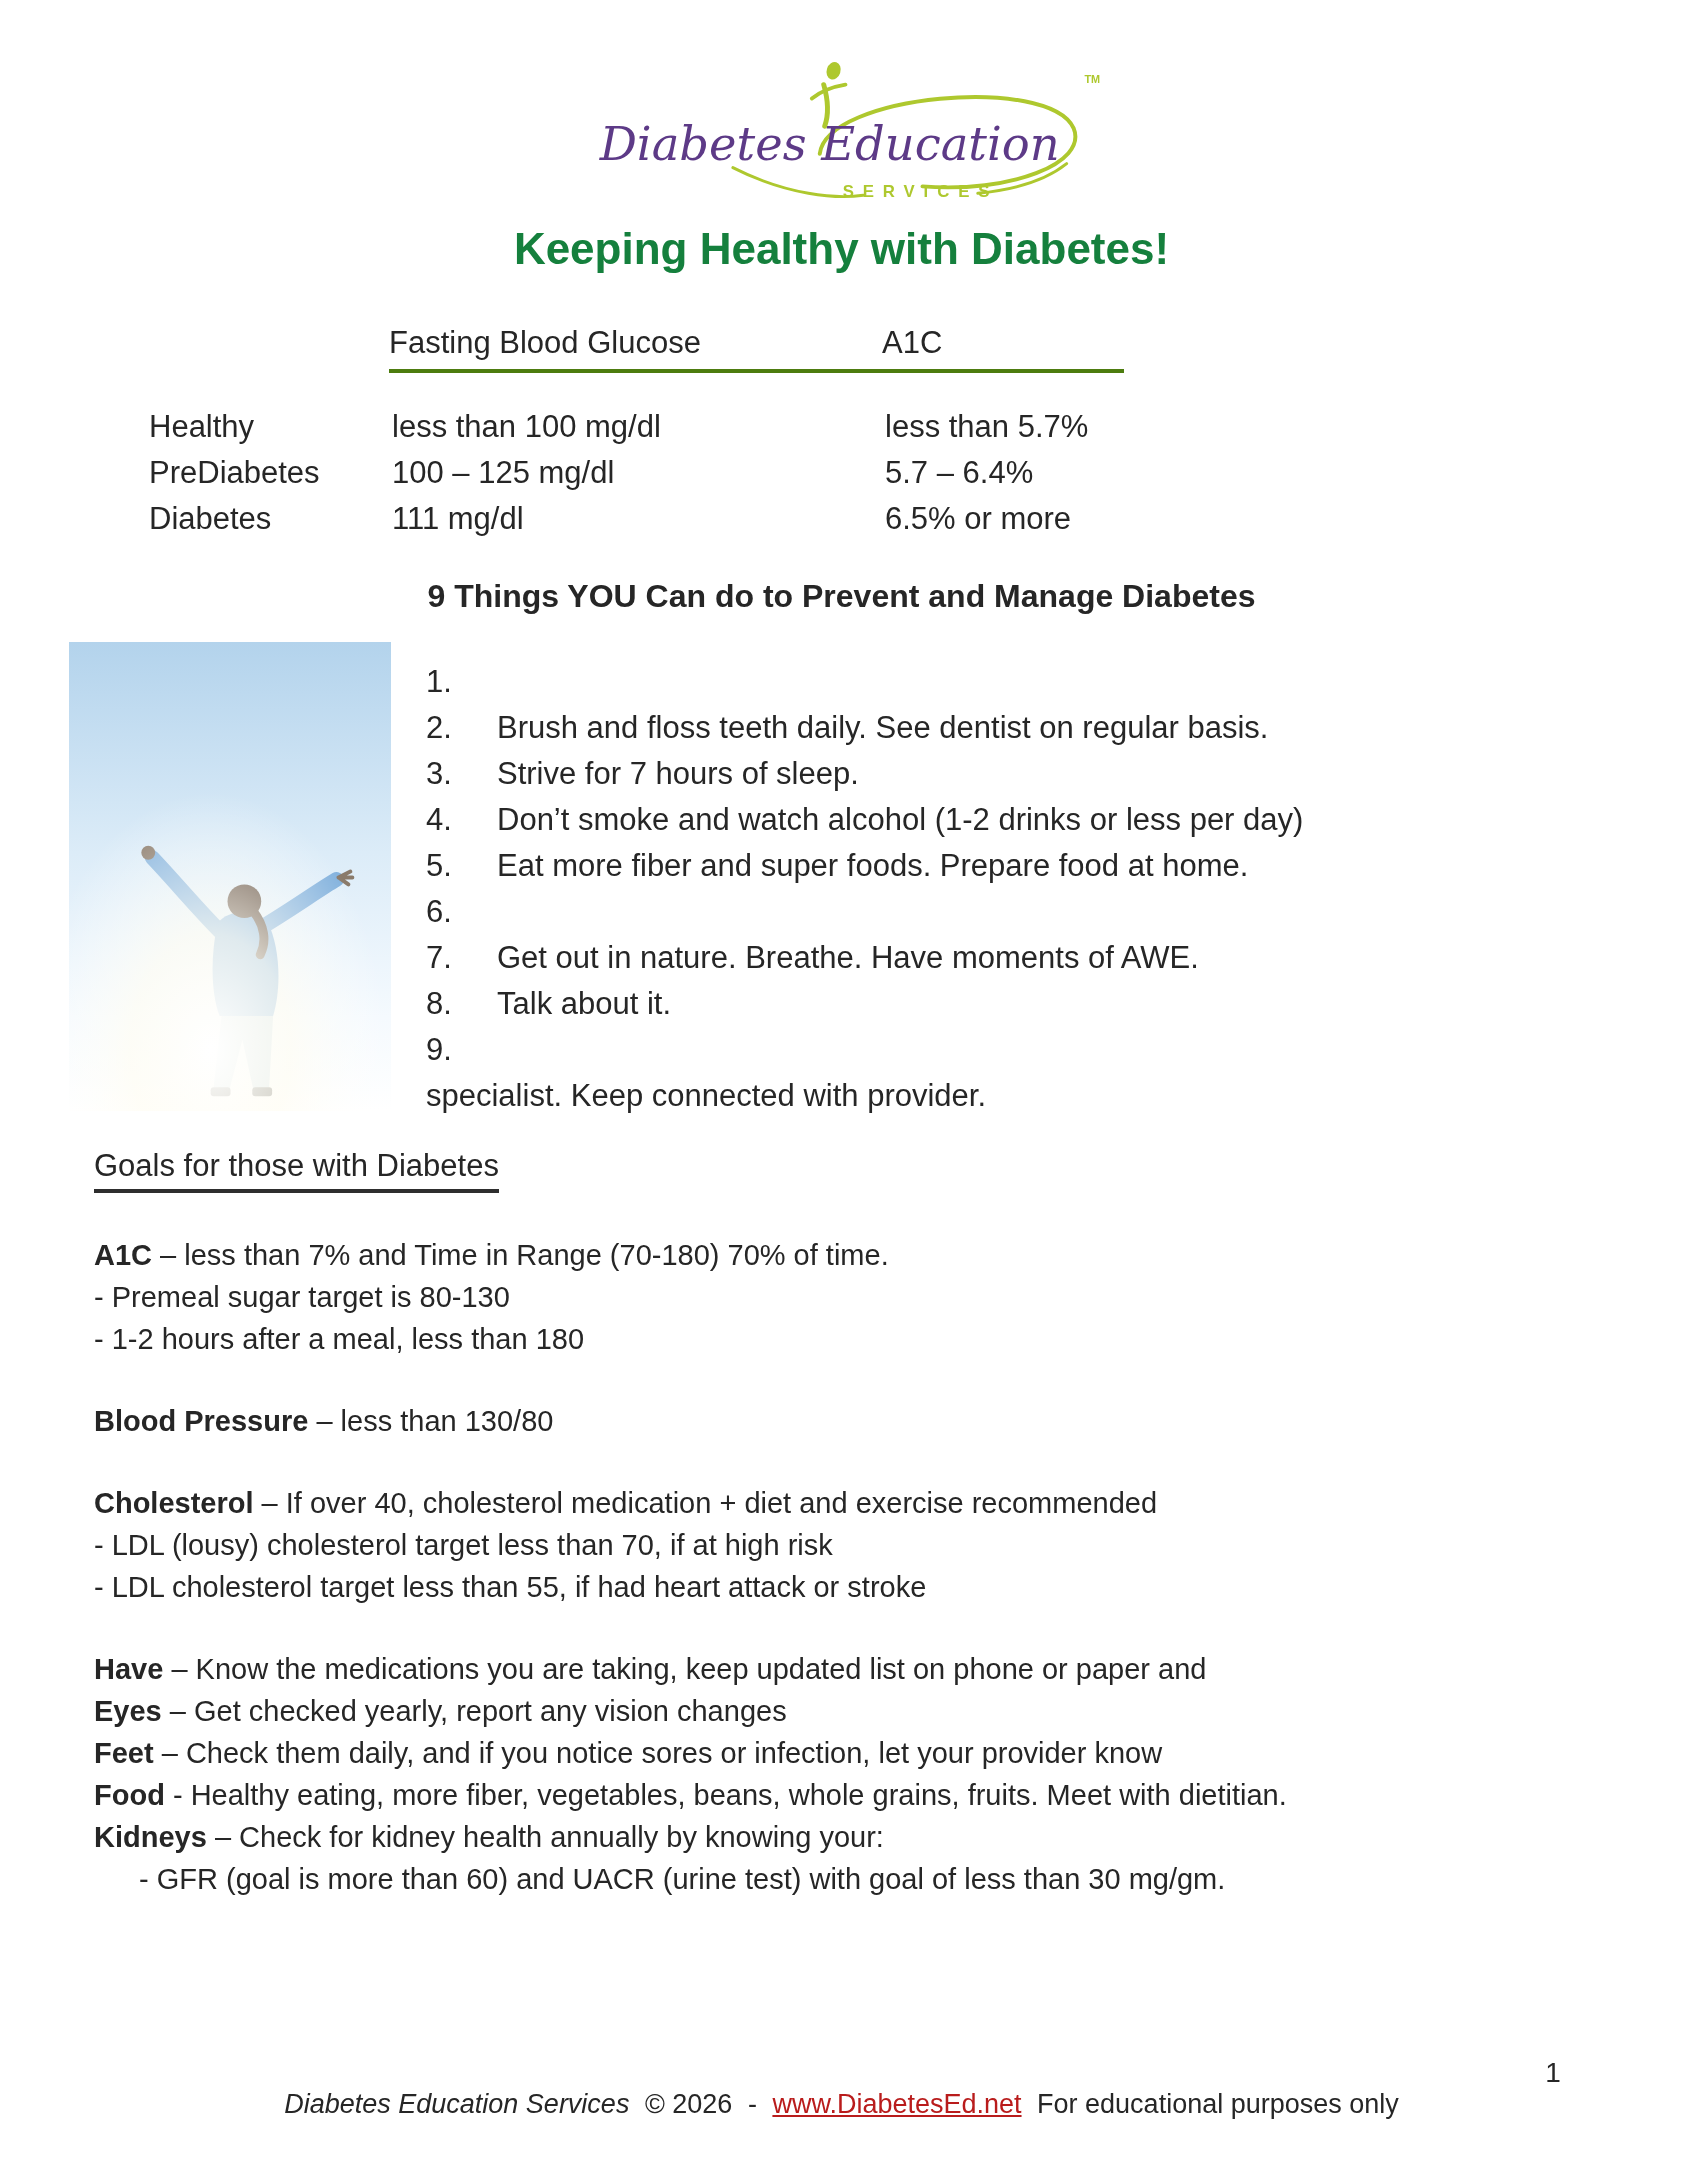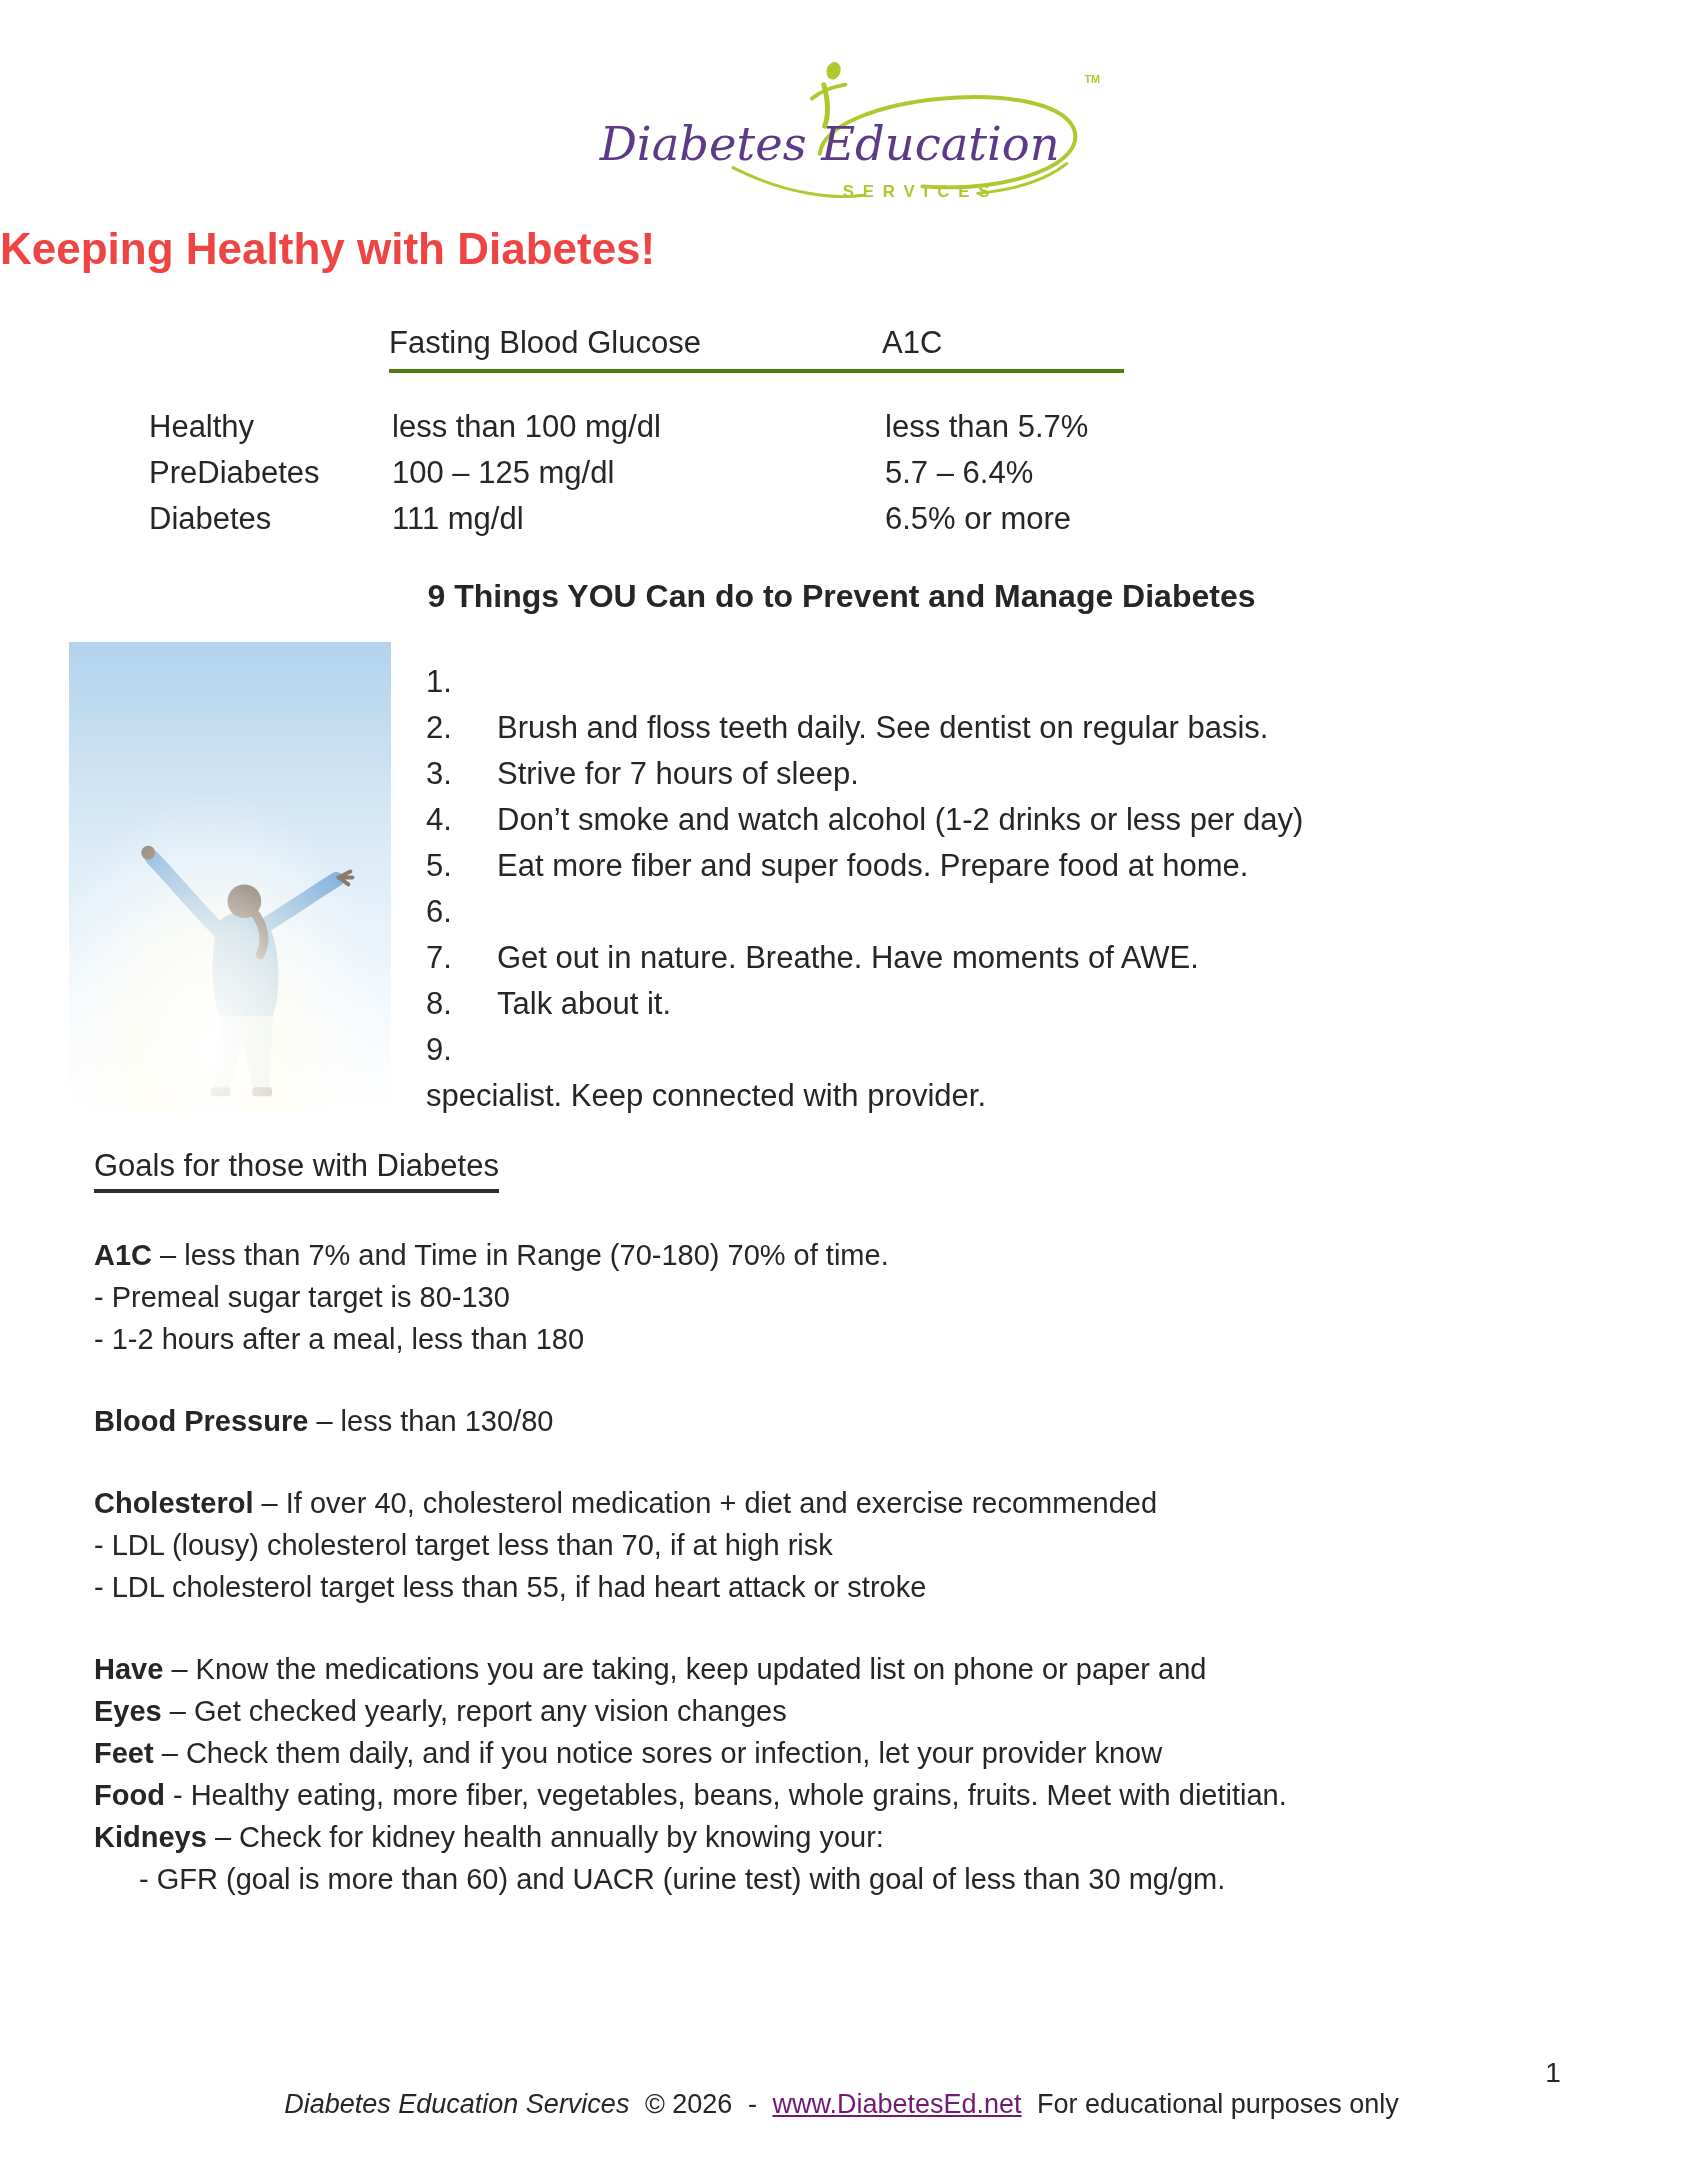--- a/index.html
+++ b/index.html
@@ -29,24 +29,24 @@
   .brand-services {
     font-family: "Liberation Sans", sans-serif;
     font-weight: bold;
   }
 
   
   .title {
     position: absolute;
     top: 224px; left: 0;
     width: 100%;
-    text-align: left;
+    text-align: center;
     font-size: 44px;
     font-weight: bold;
-    color: #ef4444;
+    color: #15803d;
     margin: 0;
   }
   .nine-heading {
     position: absolute;
     top: 578px; left: 0;
     width: 100%;
     text-align: center;
     font-size: 32px;
     font-weight: bold;
     margin: 0;
@@ -129,21 +129,21 @@
   .footer {
     position: absolute;
     left: 0; top: 2089px;
     width: 100%;
     text-align: center;
     font-size: 27px;
   }
   .footer .org { font-style: italic; }
   .footer .piece { margin-right: 8px; }
   .footer a.site-link {
-    color: #701a75;
+    color: #b91c1c;
     text-decoration: underline;
     cursor: pointer;
   }
 </style>
 </head>
 <body>
 
 <div class="page">
 
   <div class="logo-wrap">

